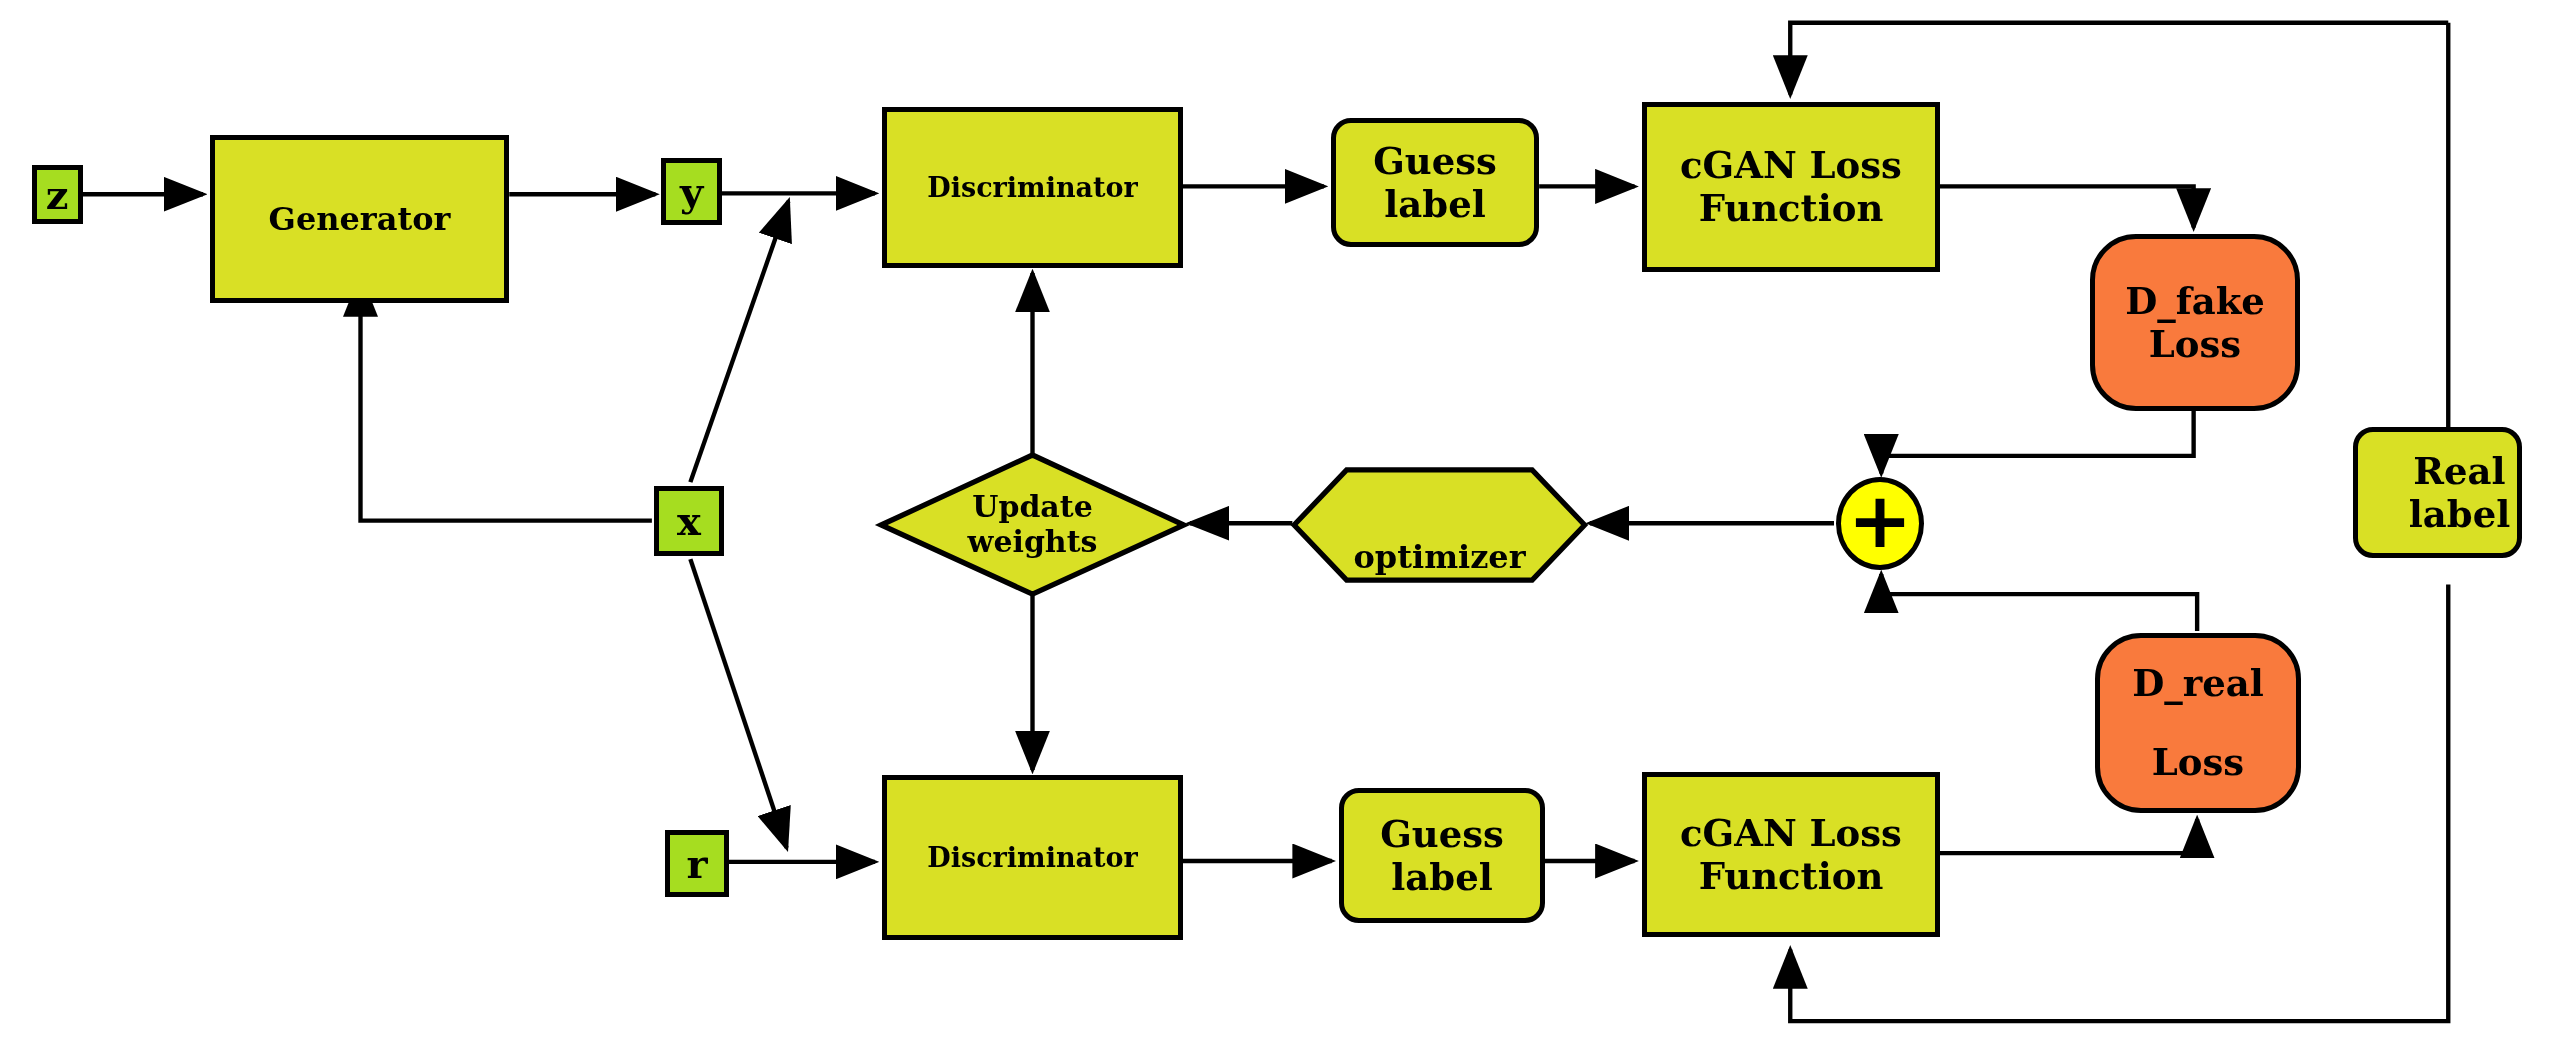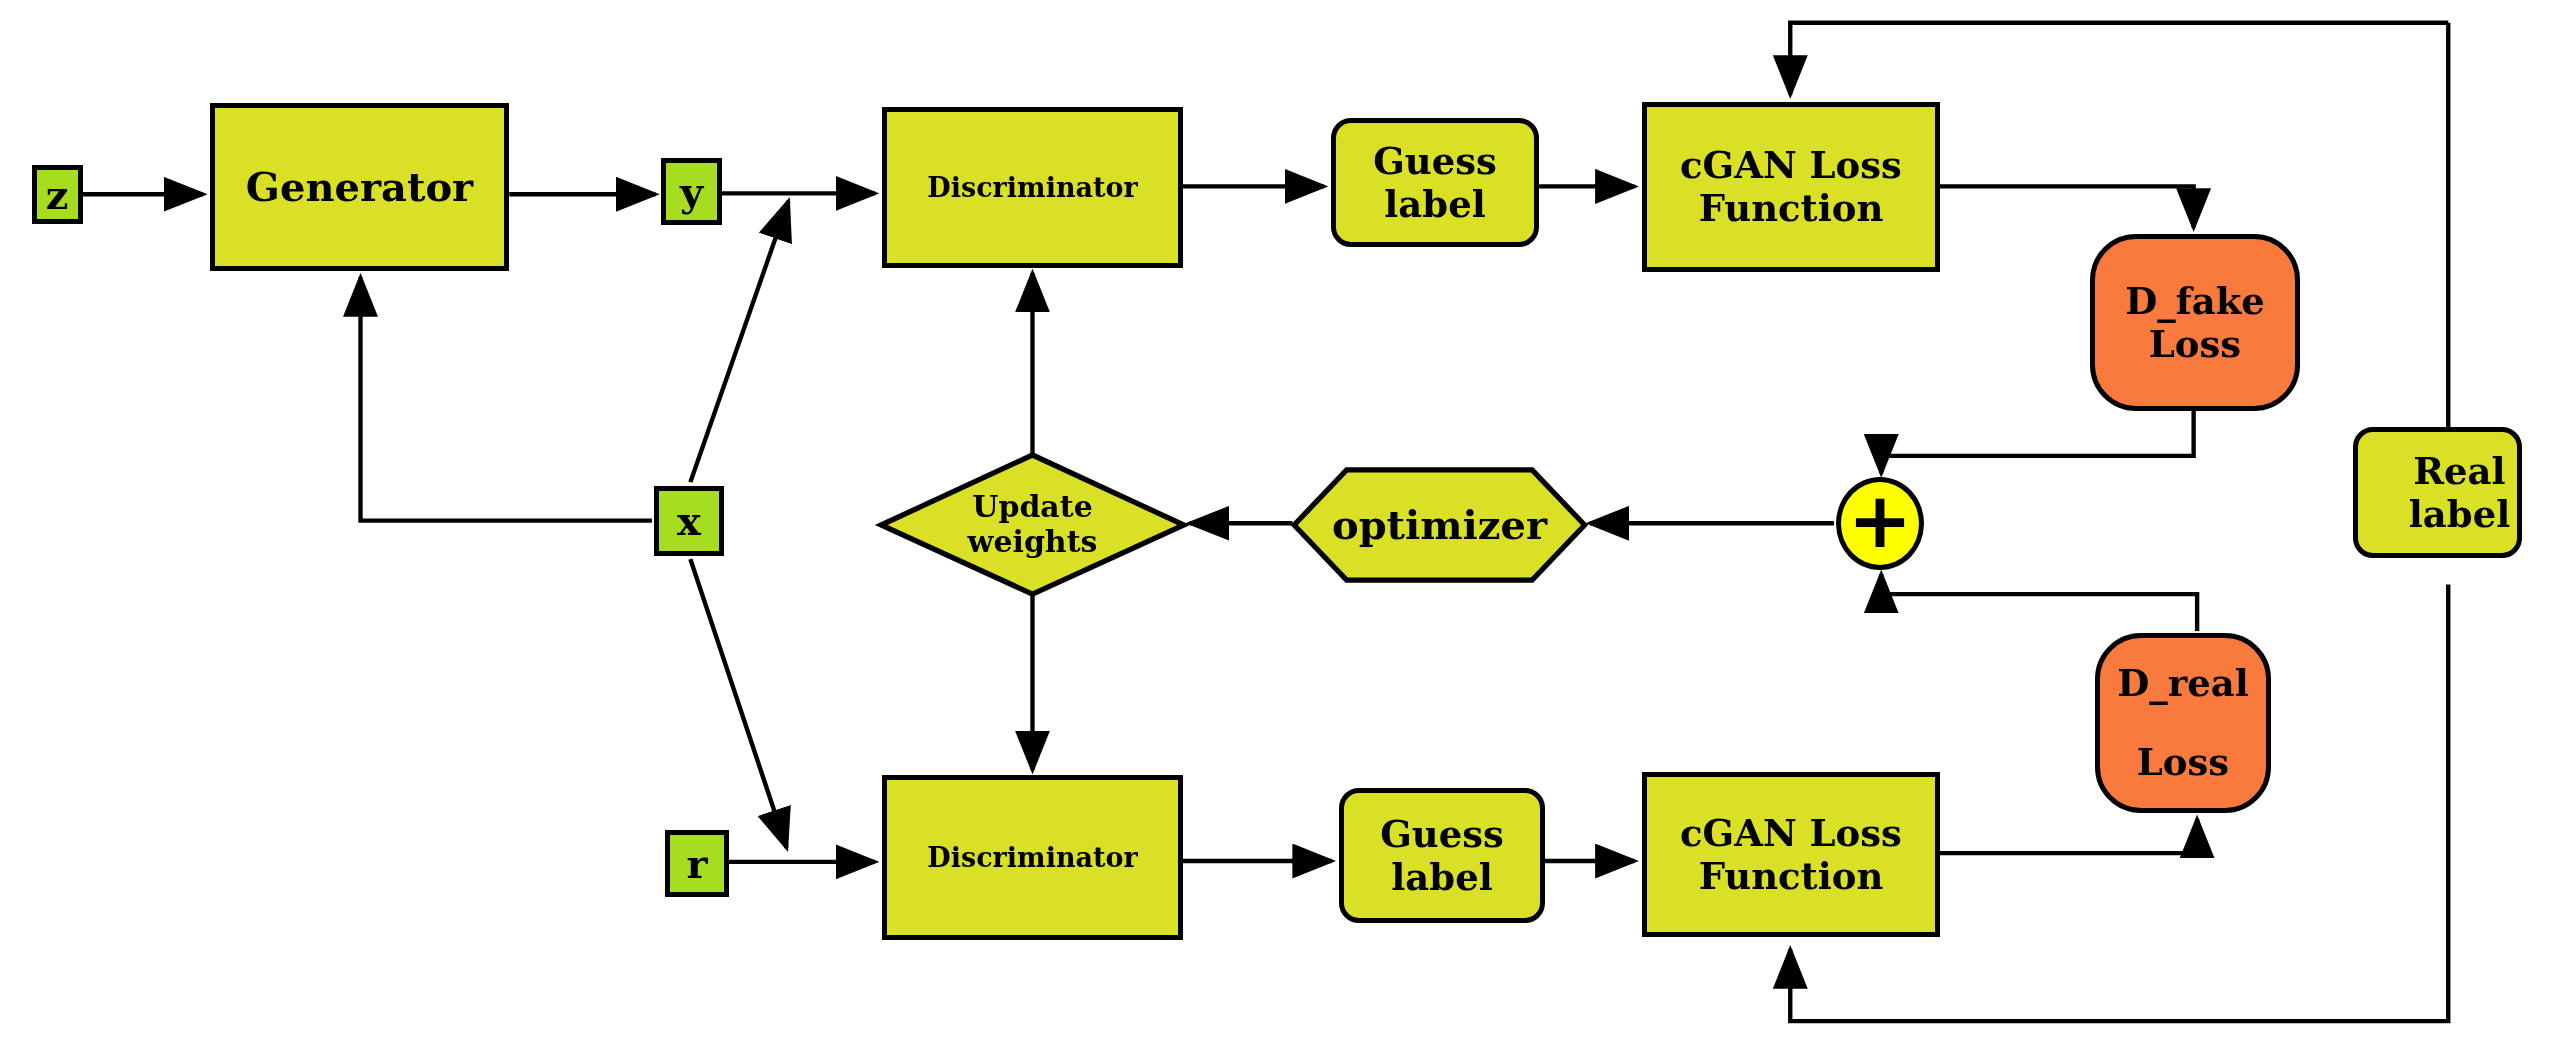--- a/index.html
+++ b/index.html
@@ -25,21 +25,21 @@
     display:flex;flex-direction:column;align-items:center;justify-content:center;
     border:5.3px solid var(--line-black);
     font-weight:700;color:#000;text-align:center;line-height:1.15;
   }
   .fill-big{background:var(--node-yellow);}
   .fill-small{background:var(--node-green);}
   .fill-orange{background:var(--node-orange);align-items:center;}
   .rounded{border-radius:20px;}
   .rounded-xl{border-radius:46px;}
   .noborder{border:none;background:transparent;z-index:3;}
-  .lbl-lg{font-size:40px;}
+  .lbl-lg{font-size:32px;margin-top:32px;}
   .lbl-disc{font-size:27px;}
   .lbl-md{font-size:37px;}
   .lbl-sm{font-size:30px;}
   .lbl-letter{font-size:40px;}
   .plus-circle{
     background:var(--plus-yellow);border-radius:50%;
     font-family:"DejaVu Sans","Liberation Sans",sans-serif;
     font-size:77px;font-weight:700;line-height:1;padding-bottom:5.3px;
   }
 </style>
@@ -127,21 +127,21 @@
 
   <div class="node noborder lbl-lg" style="left:1294px;top:470px;width:291px;height:110px;">
     <span>optimizer</span>
   </div>
 
   <div class="node noborder lbl-sm" style="left:881px;top:455px;width:303px;height:139px;">
     <span>Update</span>
     <span>weights</span>
   </div>
 
-  <div class="node fill-orange rounded-xl lbl-md" style="left:2095px;top:633px;width:176px;height:180px;gap:36px;">
+  <div class="node fill-orange rounded-xl lbl-md" style="left:2095px;top:633px;width:206px;height:180px;gap:36px;">
     <span>D_real</span>
     <span>Loss</span>
   </div>
 
   <div class="node fill-big rounded lbl-md" style="left:2353px;top:427px;width:169px;height:131px;padding-left:44px;">
     <span>Real</span>
     <span>label</span>
   </div>
 
   <div class="node fill-big lbl-disc" style="left:882px;top:775px;width:301px;height:165px;">

